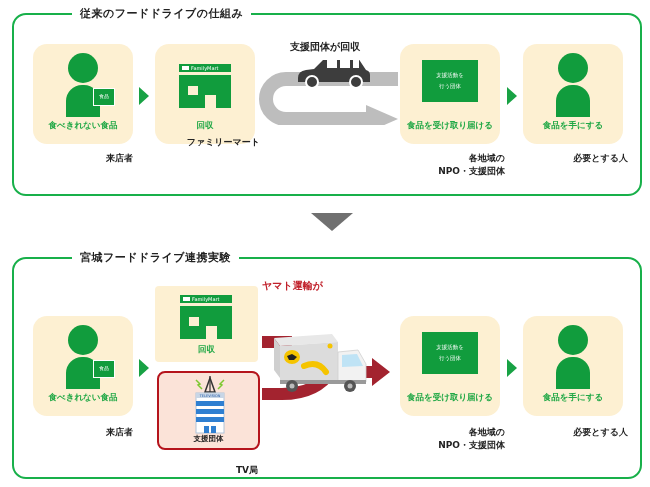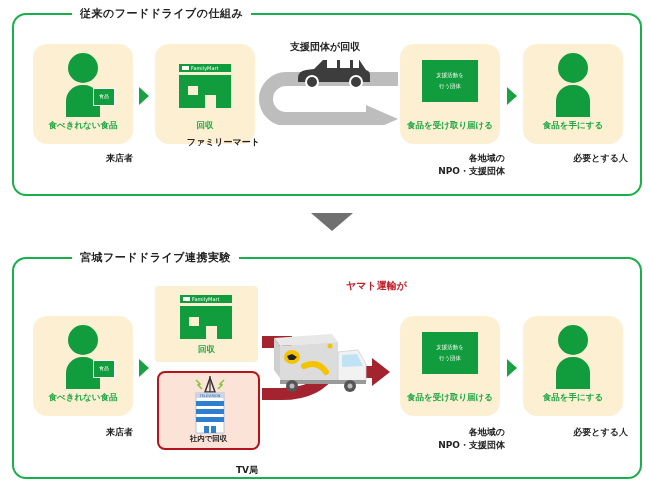--- a/index.html
+++ b/index.html
@@ -24,21 +24,21 @@
   .fm-logo { position: absolute; width: 52px; height: 44px; }
   .fm-bar { position: absolute; left: 0; top: 0; width: 52px; height: 8px; background: #119c3d; color: #fff; font-size: 5px; line-height: 8px; padding-left: 12px; }
   .fm-bar-icon { position: absolute; left: 3px; top: 2px; width: 7px; height: 4px; background: #fff; }
   .fm-building { position: absolute; left: 0; top: 11px; width: 52px; height: 33px; background: #119c3d; }
   .fm-window { position: absolute; left: 9px; top: 11px; width: 10px; height: 9px; background: #fdf0d2; }
   .fm-door { position: absolute; left: 26px; top: 20px; width: 11px; height: 13px; background: #fdf0d2; }
 
   .npo-box { position: absolute; width: 56px; height: 42px; background: #119c3d; color: #fff; font-size: 5.5px; text-align: center; line-height: 11px; padding-top: 10px; }
 
   .car-label { position: absolute; font-size: 10px; font-weight: bold; color: #222; }
-  .yamato-label { position: absolute; text-align: right; font-size: 10px; font-weight: bold; color: #c0202a; line-height: 14px; }
+  .yamato-label { position: absolute; text-align: left; font-size: 10px; font-weight: bold; color: #c0202a; line-height: 14px; }
 
   .down-triangle { position: absolute; left: 311px; top: 213px; width: 0; height: 0; border-left: 21px solid transparent; border-right: 21px solid transparent; border-top: 18px solid #707070; }
 
   .tv-card { position: absolute; left: 157px; top: 371px; width: 103px; height: 79px; background: #fbe3d8; border: 2px solid #b5141c; border-radius: 8px; }
   .tv-label { position: absolute; left: 0; right: 0; bottom: 4px; text-align: center; font-size: 7.5px; font-weight: bold; color: #222; }
 </style>
 </head>
 <body>
 
 <div class="panel panel-top">
@@ -137,21 +137,21 @@
     <line x1="18" y1="0" x2="18" y2="16" stroke="#333" stroke-width="1.2"></line>
     <rect x="4" y="17" width="28" height="40" fill="#ffffff" stroke="#b0c4d8" stroke-width="1"></rect>
     <rect x="4" y="17" width="28" height="5" fill="#c8d6e6"></rect>
     <text x="18" y="21.2" font-size="3.5" text-anchor="middle" fill="#2a5ea8" font-family="DejaVu Sans, sans-serif">TELEVISION</text>
     <rect x="4" y="25" width="28" height="5" fill="#2f7fd1"></rect>
     <rect x="4" y="33" width="28" height="5" fill="#2f7fd1"></rect>
     <rect x="4" y="41" width="28" height="5" fill="#2f7fd1"></rect>
     <rect x="12" y="50" width="5" height="7" fill="#2f7fd1"></rect>
     <rect x="19" y="50" width="5" height="7" fill="#2f7fd1"></rect>
   </svg>
-  <div class="tv-label">社内で回収</div>
+  <div class="tv-label">支援団体</div>
 </div>
 <div class="caption" style="left:155px;top:464px;width:103px;">TV局</div>
 
 <svg style="position:absolute;left:262px;top:330px;" width="135" height="75">
   <path d="M0 12 H30" stroke="#a3232f" stroke-width="12" fill="none"></path>
   <path d="M0 64 H20 Q55 64 70 40" stroke="#a3232f" stroke-width="12" fill="none"></path>
   <path d="M95 42 H112" stroke="#a3232f" stroke-width="12" fill="none"></path>
   <polygon points="110,28 128,42 110,56" fill="#a3232f"></polygon>
   <g>
     <polygon points="12,8 70,4 76,12 18,16" fill="#e8e8e8"></polygon>

